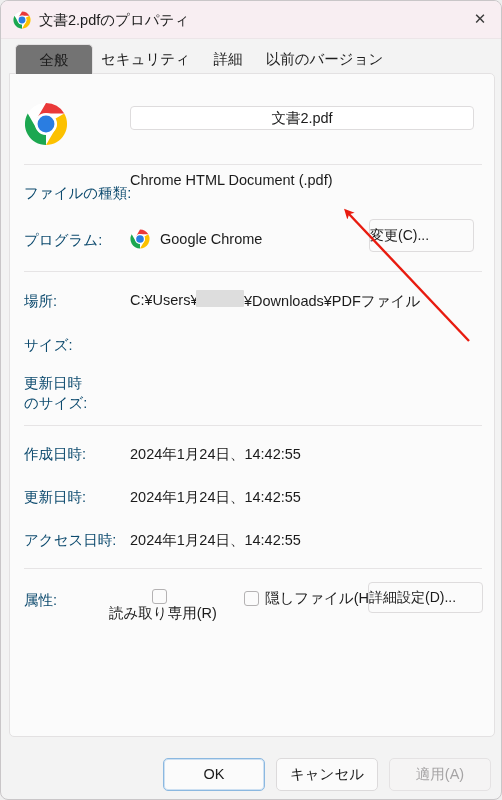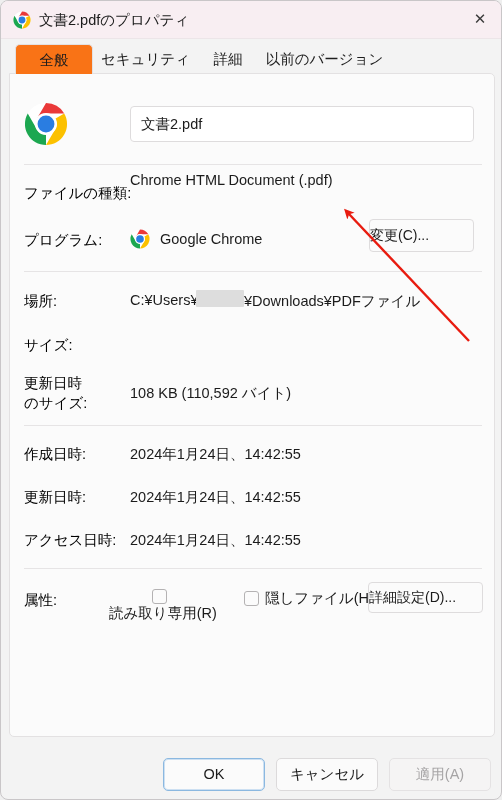--- a/index.html
+++ b/index.html
@@ -81,21 +81,21 @@
     height: 30px;
     line-height: 30px;
     font-size: 14.5px;
     color: #1d1d1d;
     text-align: center;
     box-sizing: border-box;
     white-space: nowrap;
     cursor: default;
   }
   .tab.selected {
-    background: #f97316;
+    background: #737373;
     border: 1px solid #e3e1e2;
     border-bottom: none;
     border-radius: 5px 5px 0 0;
     z-index: 3;
   }
 
   
   #content {
     position: absolute;
     left: 8px; top: 72px;
@@ -109,47 +109,48 @@
 
   
   #file-icon {
     position: absolute;
     left: 14px; top: 28px;
     width: 44px; height: 44px;
   }
   #filename-field {
     position: absolute;
     left: 120px; top: 32px;
-    width: 344px; height: 36px;
+    width: 344px; height: 24px;
     background: #ffffff;
     border: 1px solid #dedcdd;
     border-radius: 4px;
     box-sizing: border-box;
     font-size: 14.5px;
     color: #1b1b1b;
     padding: 0 10px;
     line-height: 34px;
     outline: none;
     font-family: inherit;
+    text-align: center;
   }
 
   .divider {
     position: absolute;
     left: 14px;
     width: 458px;
     height: 1px;
     background: #e6e4e5;
   }
 
   
   .row-label {
     position: absolute;
     left: 14px;
     font-size: 14.5px;
-    color: #000000;
+    color: #0c4a6e;
     white-space: nowrap;
   }
   .row-value {
     position: absolute;
     left: 120px;
     font-size: 14.5px;
     color: #1b1b1b;
     white-space: nowrap;
   }
 
@@ -314,21 +315,20 @@
 
     <div class="row-label" style="top:218px;">場所:</div>
     <div class="row-value" style="top:218px;">C:¥Users¥</div>
     <div id="path-mask" style="left:186px;top:216px;width:48px;height:17px;"></div>
     <div class="row-value" style="left:234px;top:218px;">¥Downloads¥PDFファイル</div>
 
     <div class="row-label" style="top:262px;">サイズ:</div>
 
     <div class="row-label" style="top:300px;">更新日時</div>
     <div class="row-label" style="top:320px;">のサイズ:</div>
-    <div class="row-value" style="top:310px;">108 KB (110,592 バイト)</div>
 
     <div class="divider" style="top:351px;"></div>
 
     <div class="row-label" style="top:371px;">作成日時:</div>
     <div class="row-value" style="top:371px;">2024年1月24日、14:42:55</div>
 
     <div class="row-label" style="top:414px;">更新日時:</div>
     <div class="row-value" style="top:414px;">2024年1月24日、14:42:55</div>
 
     <div class="row-label" style="top:457px;">アクセス日時:</div>

